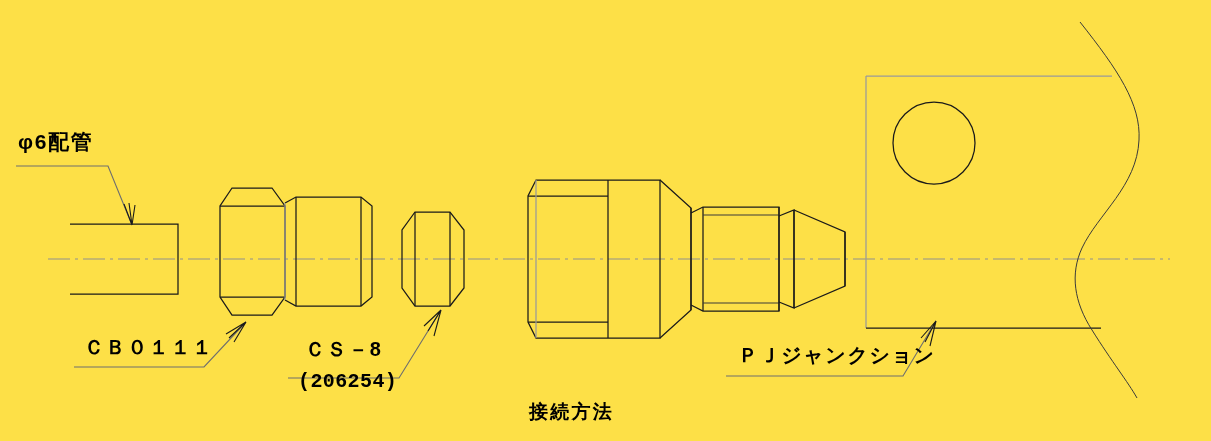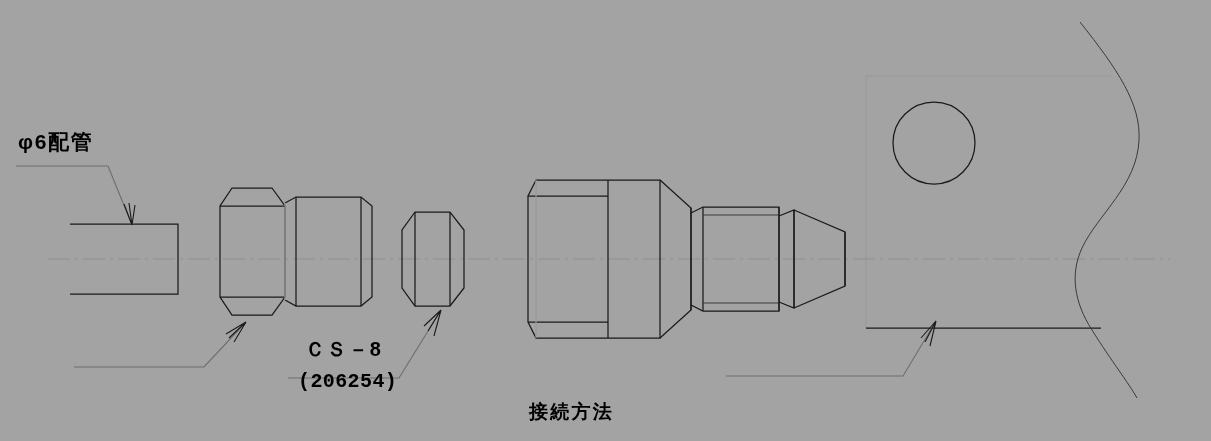--- a/index.html
+++ b/index.html
@@ -4,21 +4,21 @@
 <style>
   html, body {
     margin: 0;
     padding: 0;
     background: #ffffff;
   }
   #drawing-root {
     position: relative;
     width: 1211px;
     height: 441px;
-    background: #a3a3a3;
+    background: #fde047;
     font-family: "Liberation Sans", "DejaVu Sans", sans-serif;
     overflow: hidden;
   }
   #drawing-svg {
     position: absolute;
     left: 0;
     top: 0;
     width: 1211px;
     height: 441px;
   }
@@ -135,21 +135,23 @@
     </g>
 
     <g>
       <path class="lead" d="M 726,376 L 903,376 L 936,321"></path>
       <path class="leadk" d="M 936,321 L 921,338 M 936,321 L 925,342 M 936,321 L 930,346"></path>
     </g>
   </svg>
 
   <div class="label-text label-lg" style="left:18px; top:131px;">φ6配管</div>
 
+  <div class="label-text label-md" style="left:84px; top:337px;">ＣＢ０１１１</div>
 
   <div class="label-text label-md" style="left:305px; top:339px;">ＣＳ－8</div>
 
   <div class="label-text label-sub" style="left:298px; top:372px;">(206254)</div>
 
+  <div class="label-text label-md" style="left:738px; top:345px;">ＰＪジャンクション</div>
 
   <div class="label-text label-cap" style="left:529px; top:402px;">接続方法</div>
 
 </div>
 
 </body></html>

